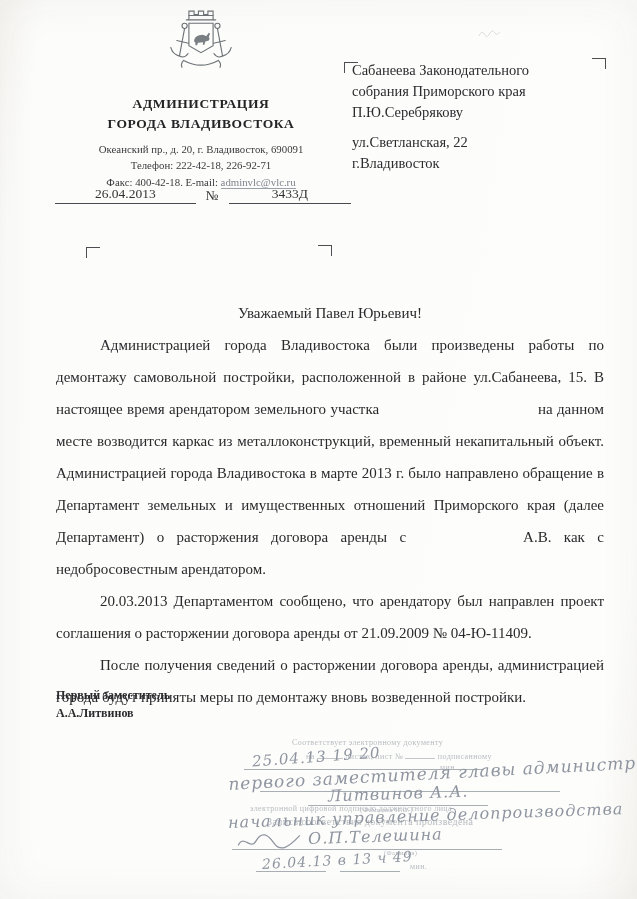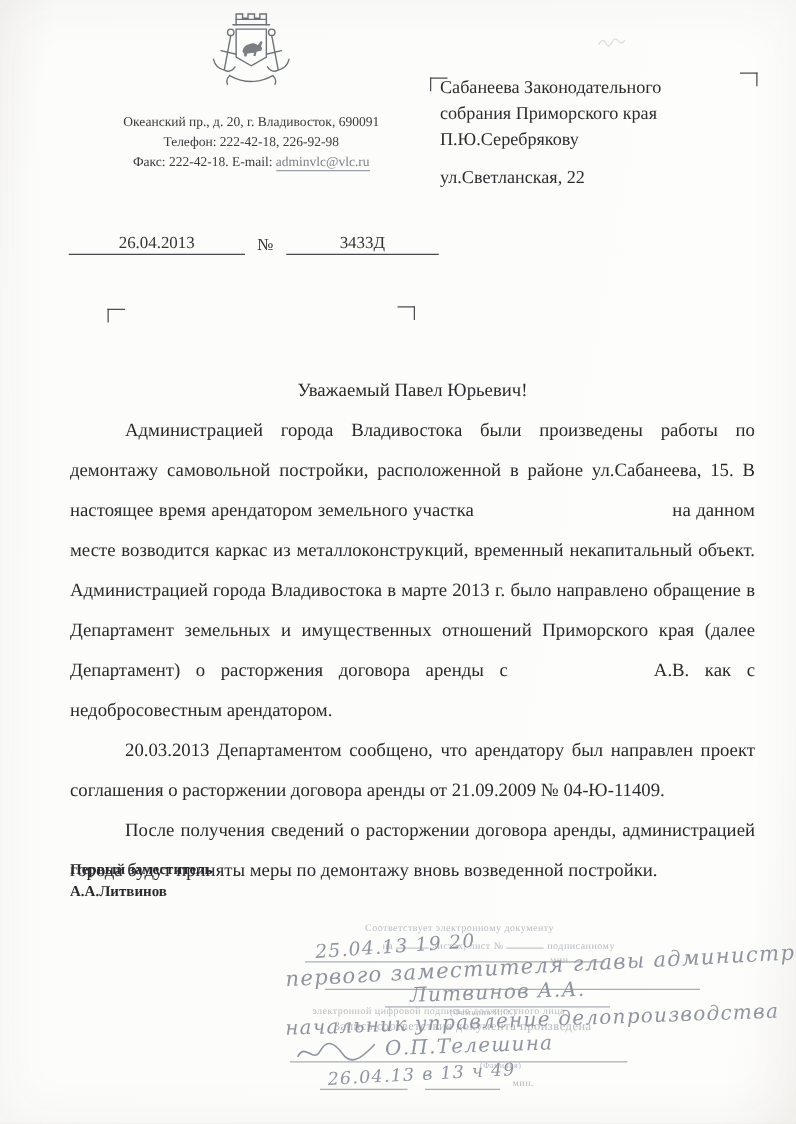--- a/index.html
+++ b/index.html
@@ -61,24 +61,28 @@
         <path d="M33,16 h34 M36,11 h28"></path>
         <circle cx="31" cy="23" r="3"></circle>
         <path d="M31,26 L25,58 M22,40 l17,4 M25,58 q-8,-2 -10,-10 M25,58 q6,3 10,-3"></path>
         <circle cx="69" cy="23" r="3"></circle>
         <path d="M69,26 L75,58 M61,44 l17,-4 M75,58 q8,-2 10,-10 M75,58 q-6,3 -10,-3"></path>
         <path d="M36,20 h28 v26 l-14,8 l-14,-8 z" fill="#fdfdfb"></path>
         <path d="M30,63 q20,11 40,0 M30,63 q-4,4 -2,8 M70,63 q4,4 2,8"></path>
       </g>
       <path d="M42,40 q1,-5 6,-6 q5,-2 8,1 l3,-4 l1.5,1 l-1.5,4 q2,2 0,4 l-4,1 l-1,4 l-2,0 l0.5,-3 l-6,0.5 l-1,3 l-2,0 l0,-3 q-2,-1 -1.5,-3 z" fill="#7a7f84" stroke="none"></path>
     </svg>
+    <div class="org">
+      <div>АДМИНИСТРАЦИЯ</div>
+      <div>ГОРОДА  ВЛАДИВОСТОКА</div>
+    </div>
     <div class="lh-contacts">
       <div>Океанский пр., д. 20, г. Владивосток, 690091</div>
-      <div>Телефон: 222-42-18, 226-92-98</div>
-      <div><span>Факс: 222-42-18. E-mail: </span><span class="email">adminvlc@vlc.ru</span></div>
+      <div>Телефон: 222-42-18, 226-92-71</div>
+      <div><span>Факс: 400-42-18. E-mail: </span><span class="email">adminvlc@vlc.ru</span></div>
     </div>
   </div>
 
   <div class="ref">
     <div class="ref-row">
       <span class="u" style="flex:1.15">26.04.2013</span>
       <span class="lbl">№</span>
       <span class="u" style="flex:1">3433Д</span>
     </div>
   </div>
@@ -86,20 +90,21 @@
   <div class="cm cm-tr" style="left:318px; top:245px;"></div>
 
   <div class="cm cm-tl" style="left:344px; top:62px;"></div>
   <div class="cm cm-tr" style="left:592px; top:58px;"></div>
   <div class="addressee">
     <div>Сабанеева Законодательного</div>
     <div>собрания Приморского края</div>
     <div>П.Ю.Серебрякову</div>
     <div class="addr-gap"></div>
     <div>ул.Светланская, 22</div>
+    <div>г.Владивосток</div>
   </div>
 
   <svg class="scribble" width="26" height="12" viewBox="0 0 26 12">
     <path d="M1,8 q3,-7 6,-1 q2,4 5,-2 q2,-4 5,0 q2,3 5,-1" stroke="#c8c8cc" stroke-width="1" fill="none"></path>
   </svg>
 
   <div class="body">
     <p class="sal">Уважаемый Павел Юрьевич!</p>
     <p class="ind"><span>Администрацией города Владивостока были произведены работы по демонтажу самовольной постройки, расположенной в районе ул.Сабанеева, 15. В настоящее время арендатором земельного участка</span> <span class="gap gap1"></span> <span>на данном месте возводится каркас из металлоконструкций, временный некапитальный объект. Администрацией города Владивостока в марте 2013 г. было направлено обращение в Департамент земельных и имущественных отношений Приморского края (далее Департамент) о расторжения договора аренды с</span> <span class="gap gap2"></span> <span>А.В. как с недобросовестным арендатором.</span></p>
     <p class="ind">20.03.2013 Департаментом сообщено, что арендатору был направлен проект соглашения о расторжении договора аренды от 21.09.2009 № 04-Ю-11409.</p>

